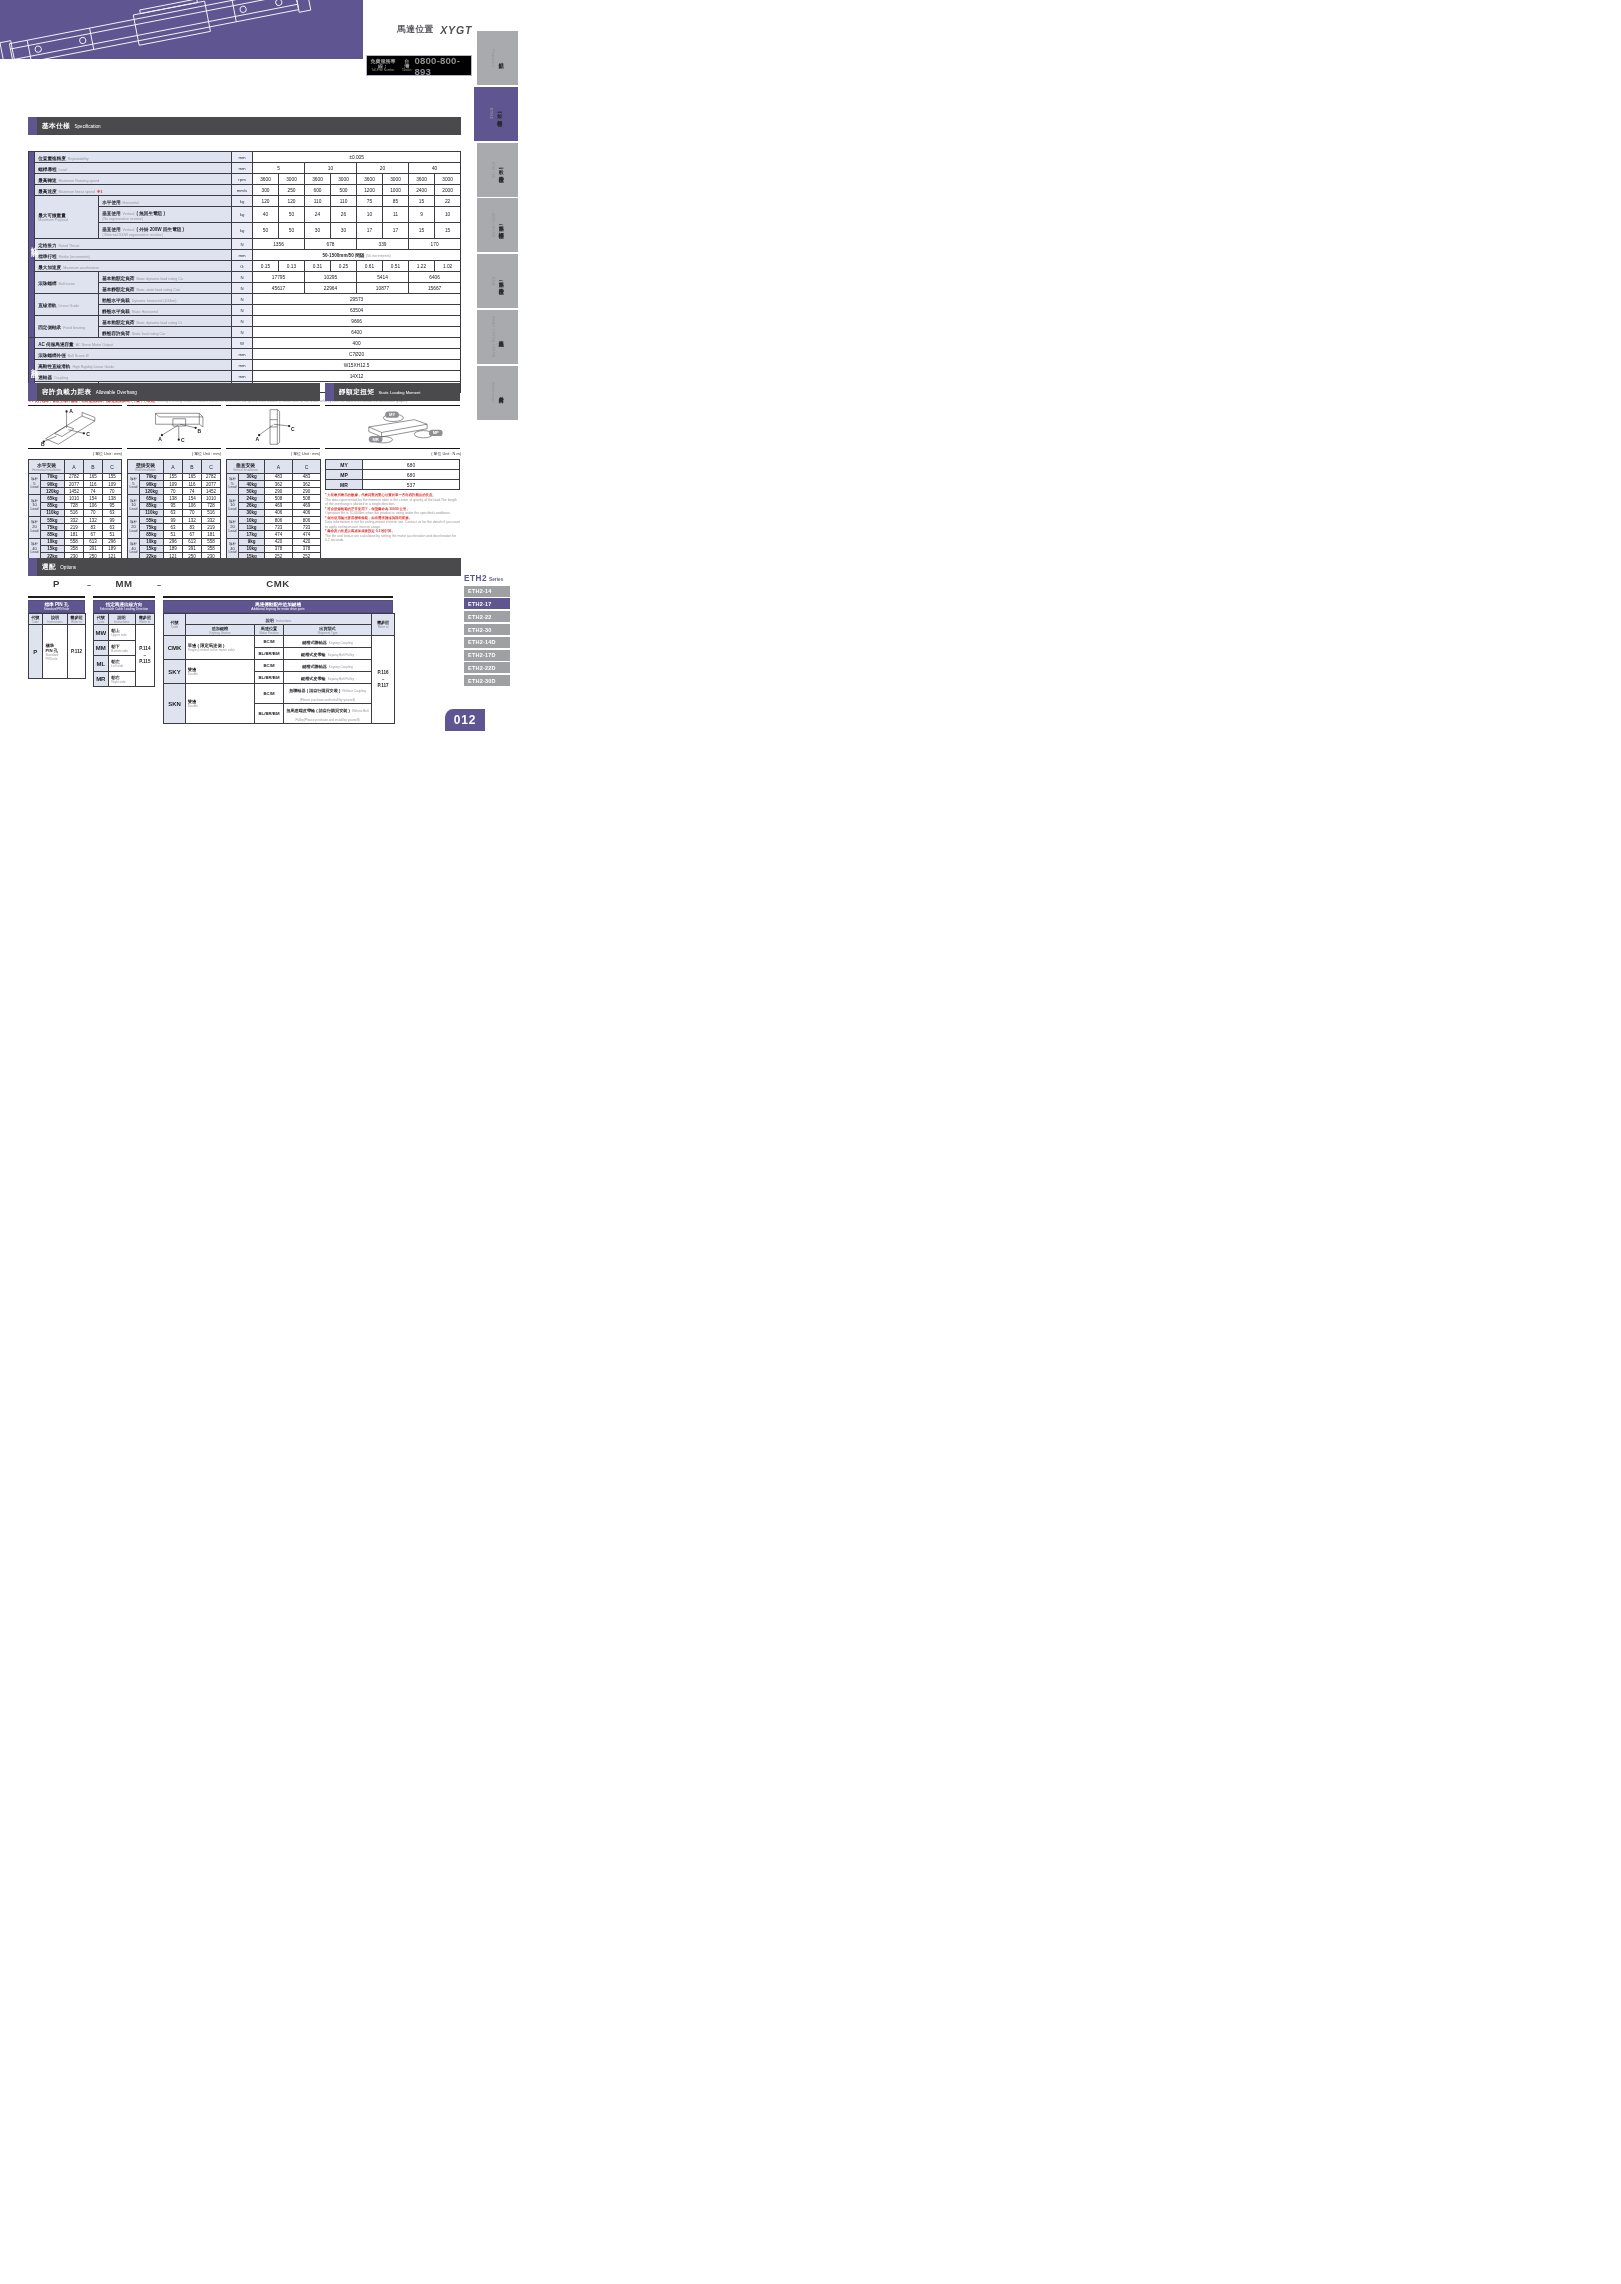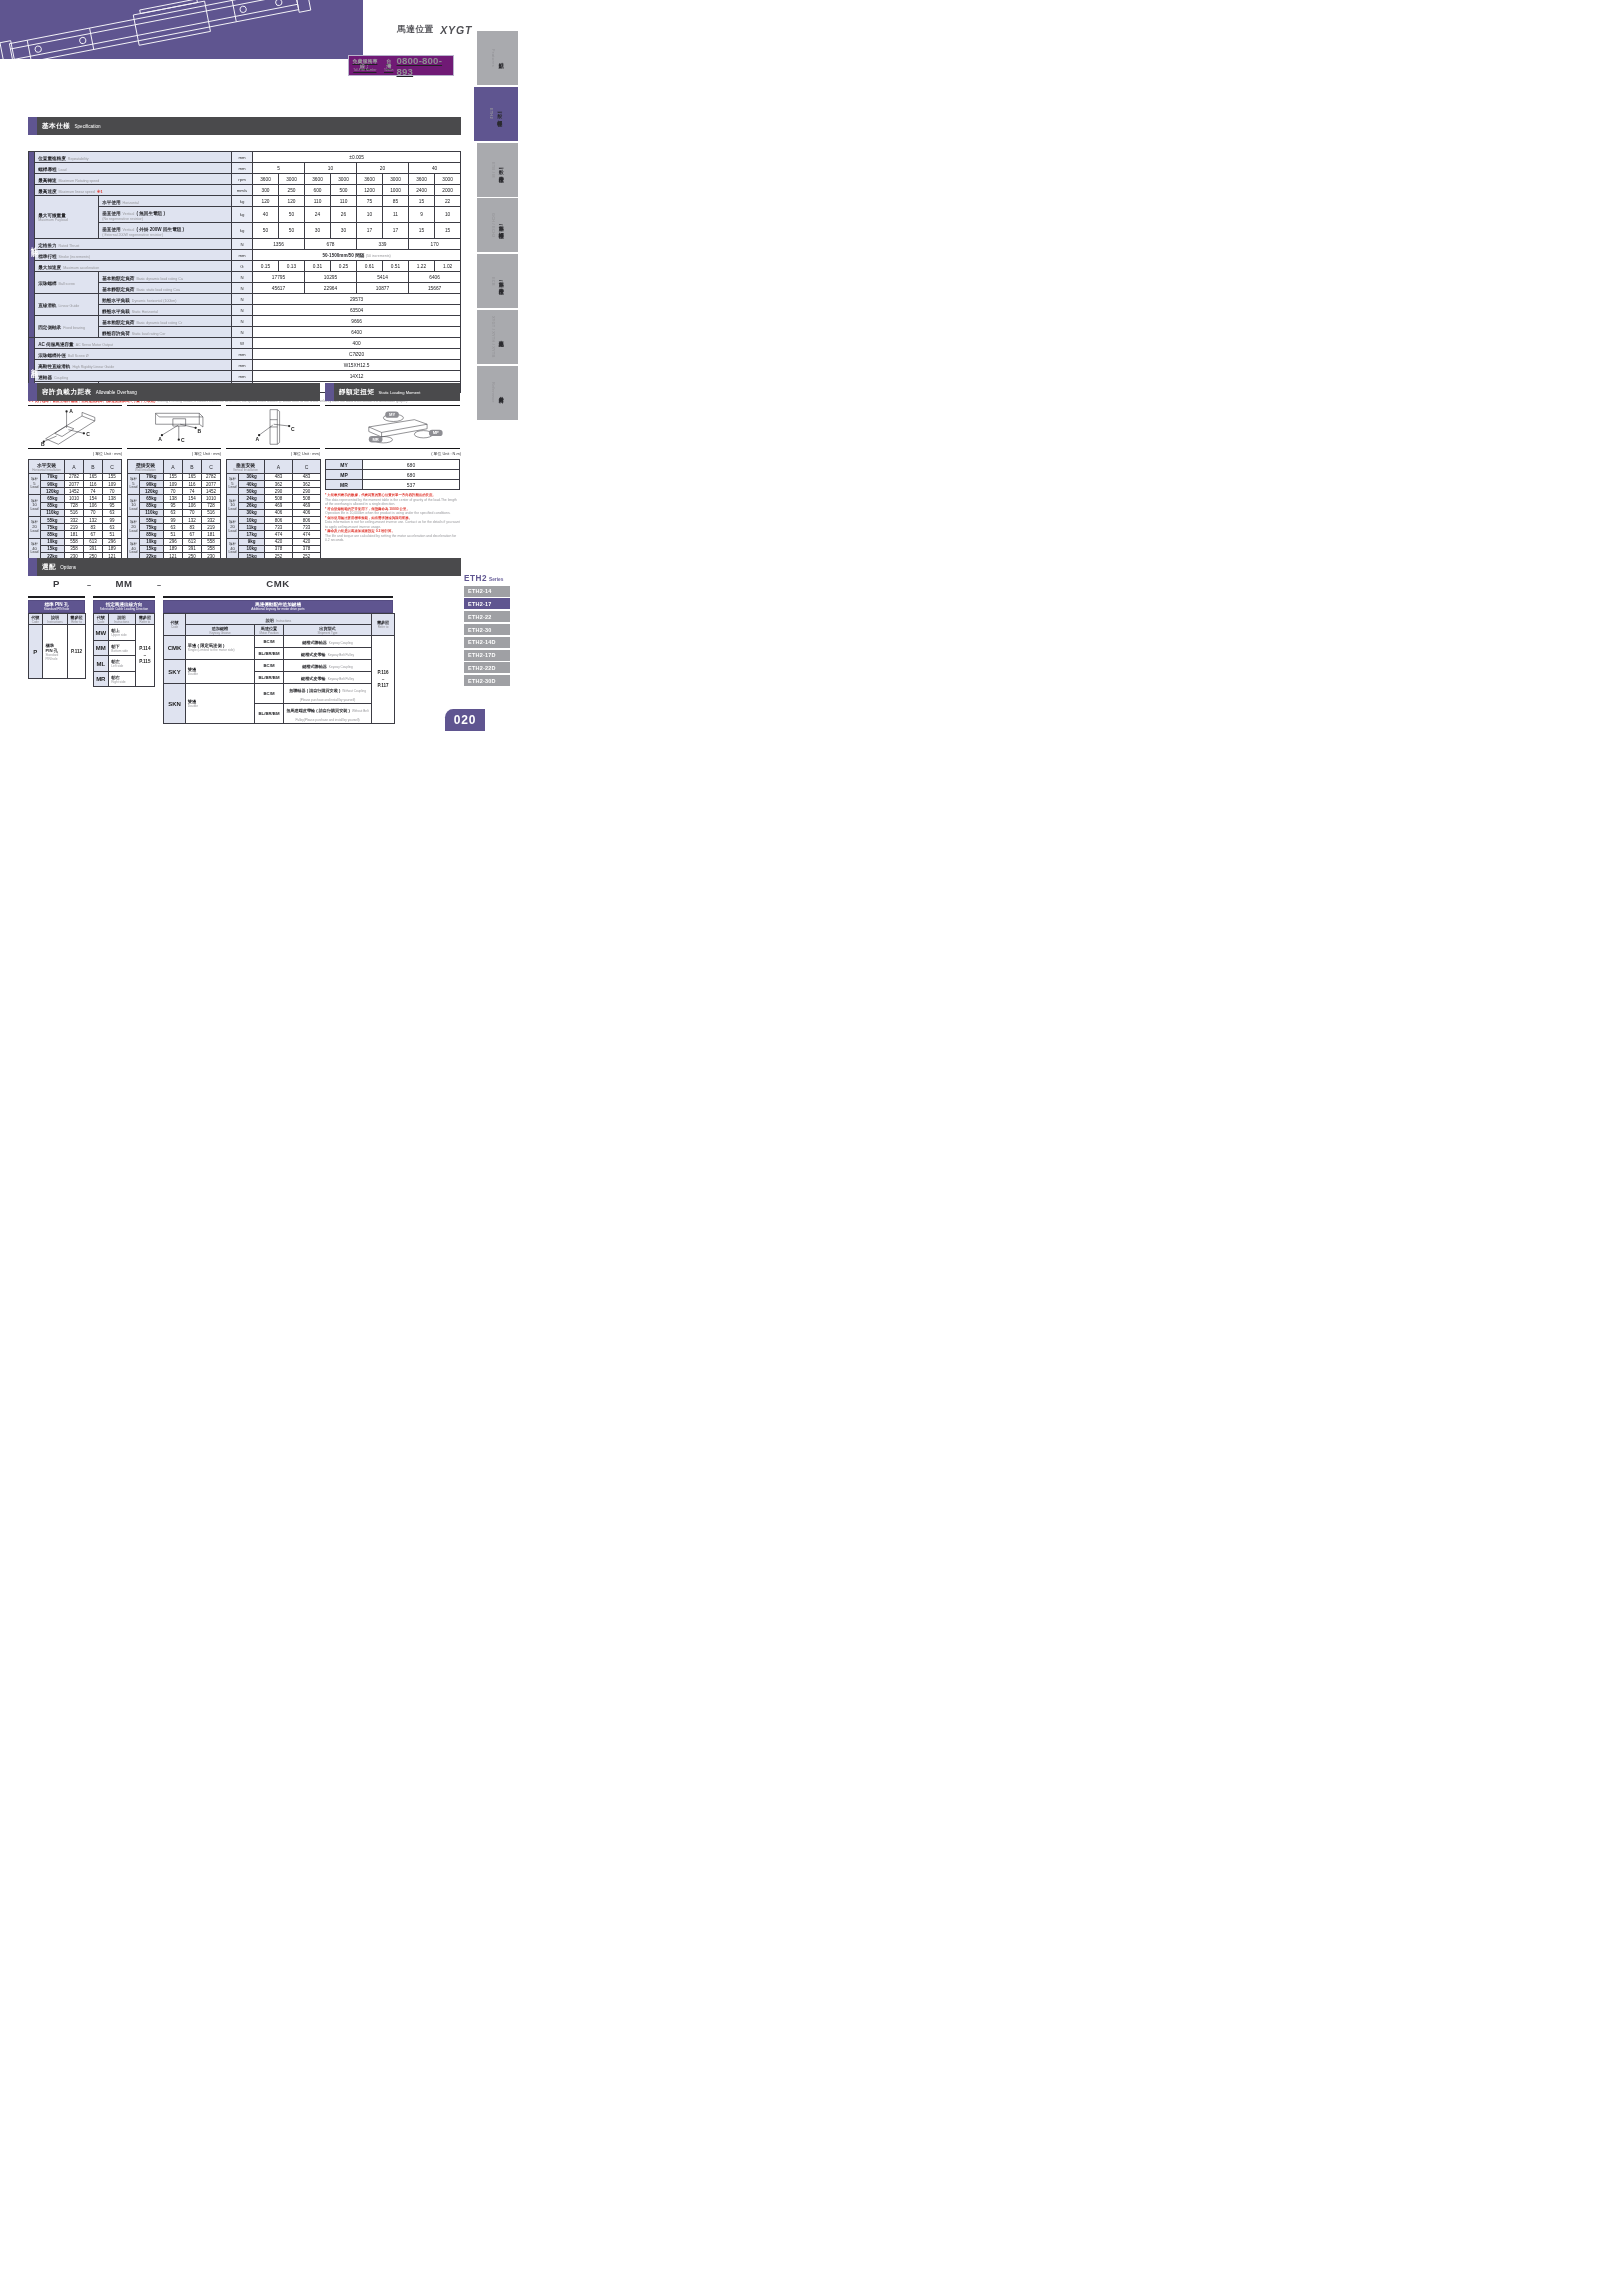--- a/index.html
+++ b/index.html
@@ -9,22 +9,22 @@
   }
   *{box-sizing:border-box; margin:0; padding:0;}
   body{background:#fff; font-family:"Liberation Sans","DejaVu Sans",sans-serif; color:var(--ink);}
   .page{position:relative; width:518px; height:731px; background:#fff; overflow:hidden;}
 
   
   .band{position:absolute; left:0; top:10; width:363px; height:59px; background:var(--purple); overflow:hidden;}
   .brandline{position:absolute; left:397px; top:24px; width:87px; display:flex; align-items:center; gap:6.4px;}
   .prod-title{font-size:8.7px; font-weight:700; color:#55555a; letter-spacing:0.5px; white-space:nowrap;}
   .brand{font-size:10.5px; font-weight:900; font-style:italic; color:#515155; letter-spacing:0.9px;}
-  .tollfree{position:absolute; left:348px; top:55px; width:106px; height:21px; border:0.9px solid #b9b4cc;
-    display:flex; align-items:center; justify-content:center; gap:3.2px; background:#701a75;text-decoration:underline;}
+  .tollfree{position:absolute; left:366px; top:55px; width:106px; height:21px; border:0.9px solid #b9b4cc;
+    display:flex; align-items:center; justify-content:center; gap:3.2px; background:#000000;}
   .tf-item{text-align:center; line-height:1;}
   .tf-zh{font-size:5px; font-weight:700; color:#9b9b9e; display:block;}
   .tf-en{font-size:3px; color:#9b9b9e; display:block; margin-top:0.9px;}
   .tf-num{font-size:9.6px; font-weight:700; color:#8f8f93; letter-spacing:0.2px;}
 
   
   .sidebar{position:absolute; right:0; top:31px; width:41px; display:flex; flex-direction:column; gap:1.8px;}
   .tab{height:54px; background:var(--tabgray); color:#fff; display:flex; flex-direction:row-reverse;
     align-items:center; justify-content:center; gap:2.3px;}
   .tab.active{background:var(--purple); width:44px; align-self:flex-end;}
@@ -1103,15 +1103,15 @@
     <div class="series-item">ETH2-14</div>
     <div class="series-item active">ETH2-17</div>
     <div class="series-item">ETH2-22</div>
     <div class="series-item">ETH2-30</div>
     <div class="series-item">ETH2-14D</div>
     <div class="series-item">ETH2-17D</div>
     <div class="series-item">ETH2-22D</div>
     <div class="series-item">ETH2-30D</div>
   </div>
 
-  <div class="pagenum">020</div>
+  <div class="pagenum">012</div>
 </div>
 
 
 </body></html>

